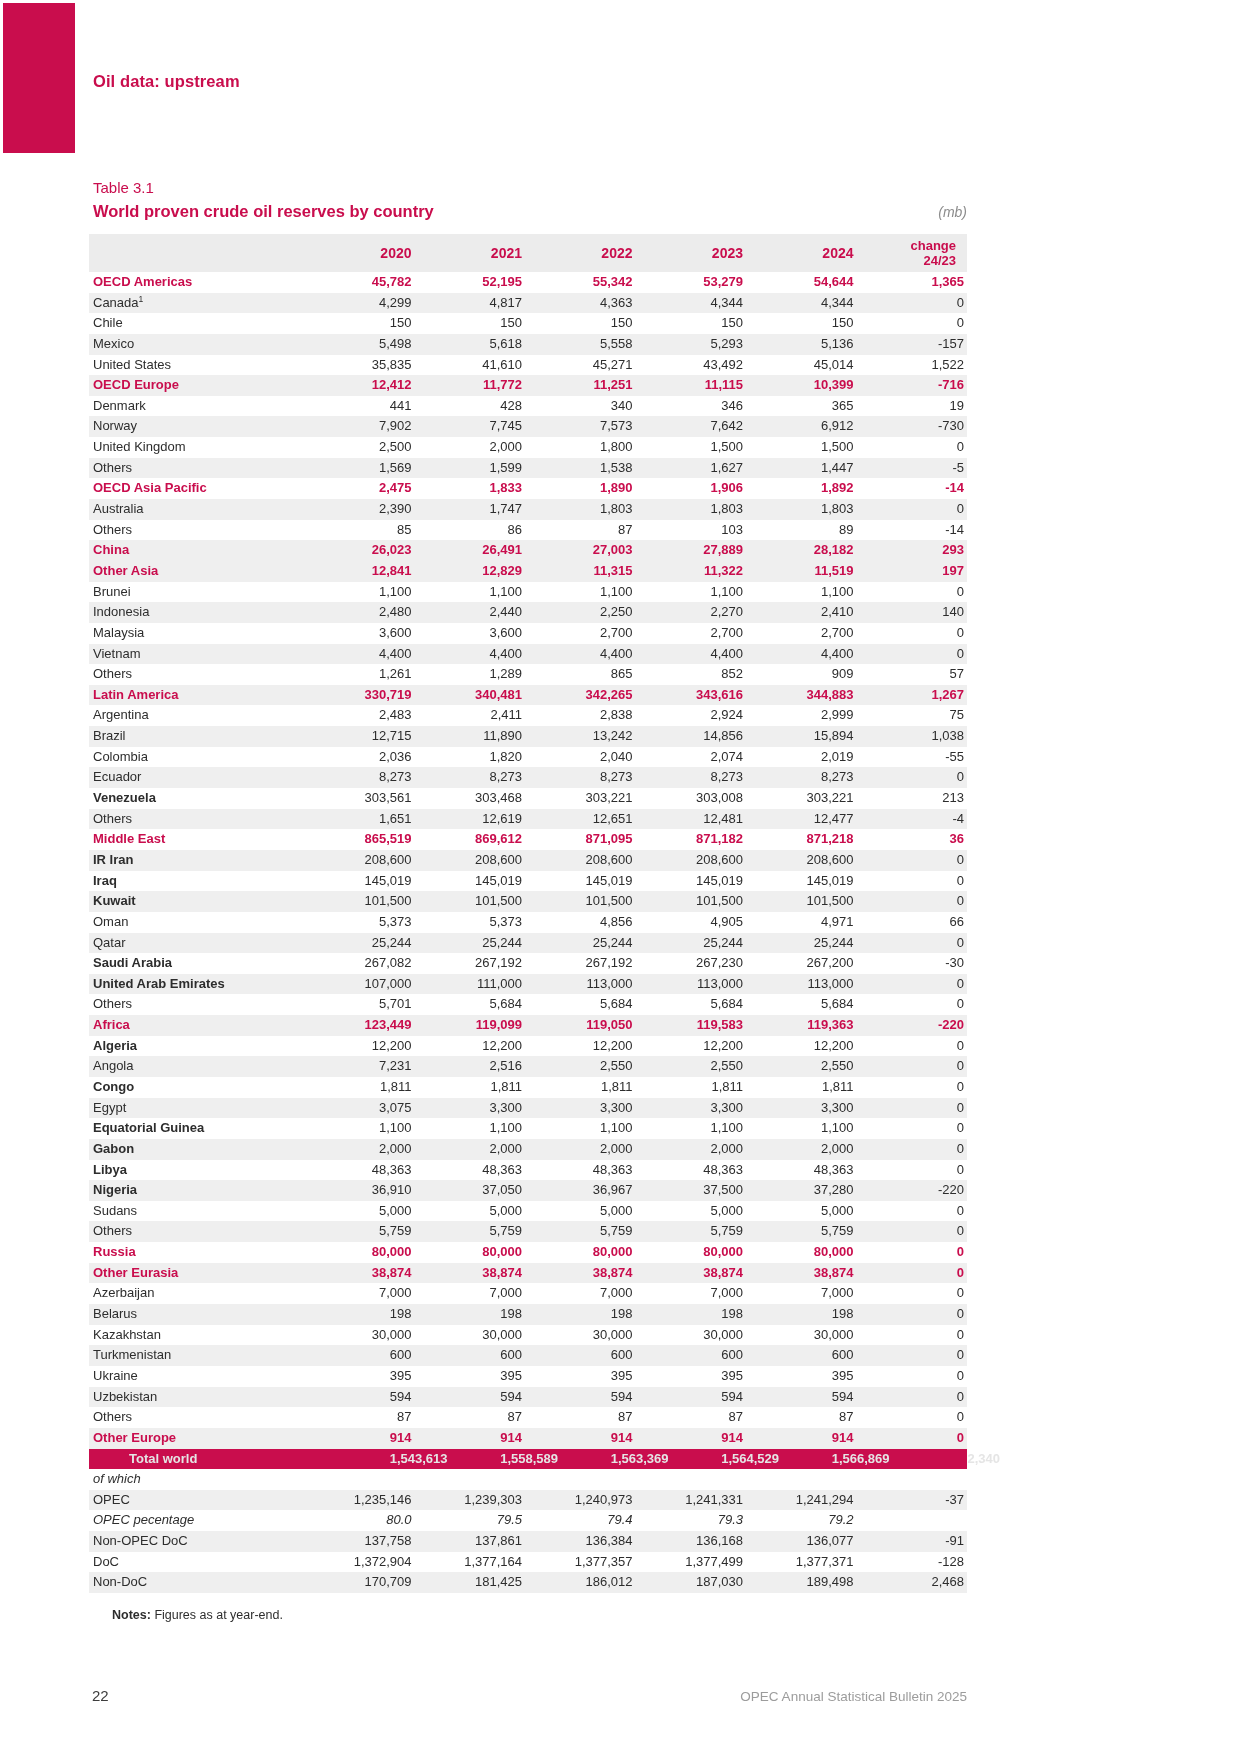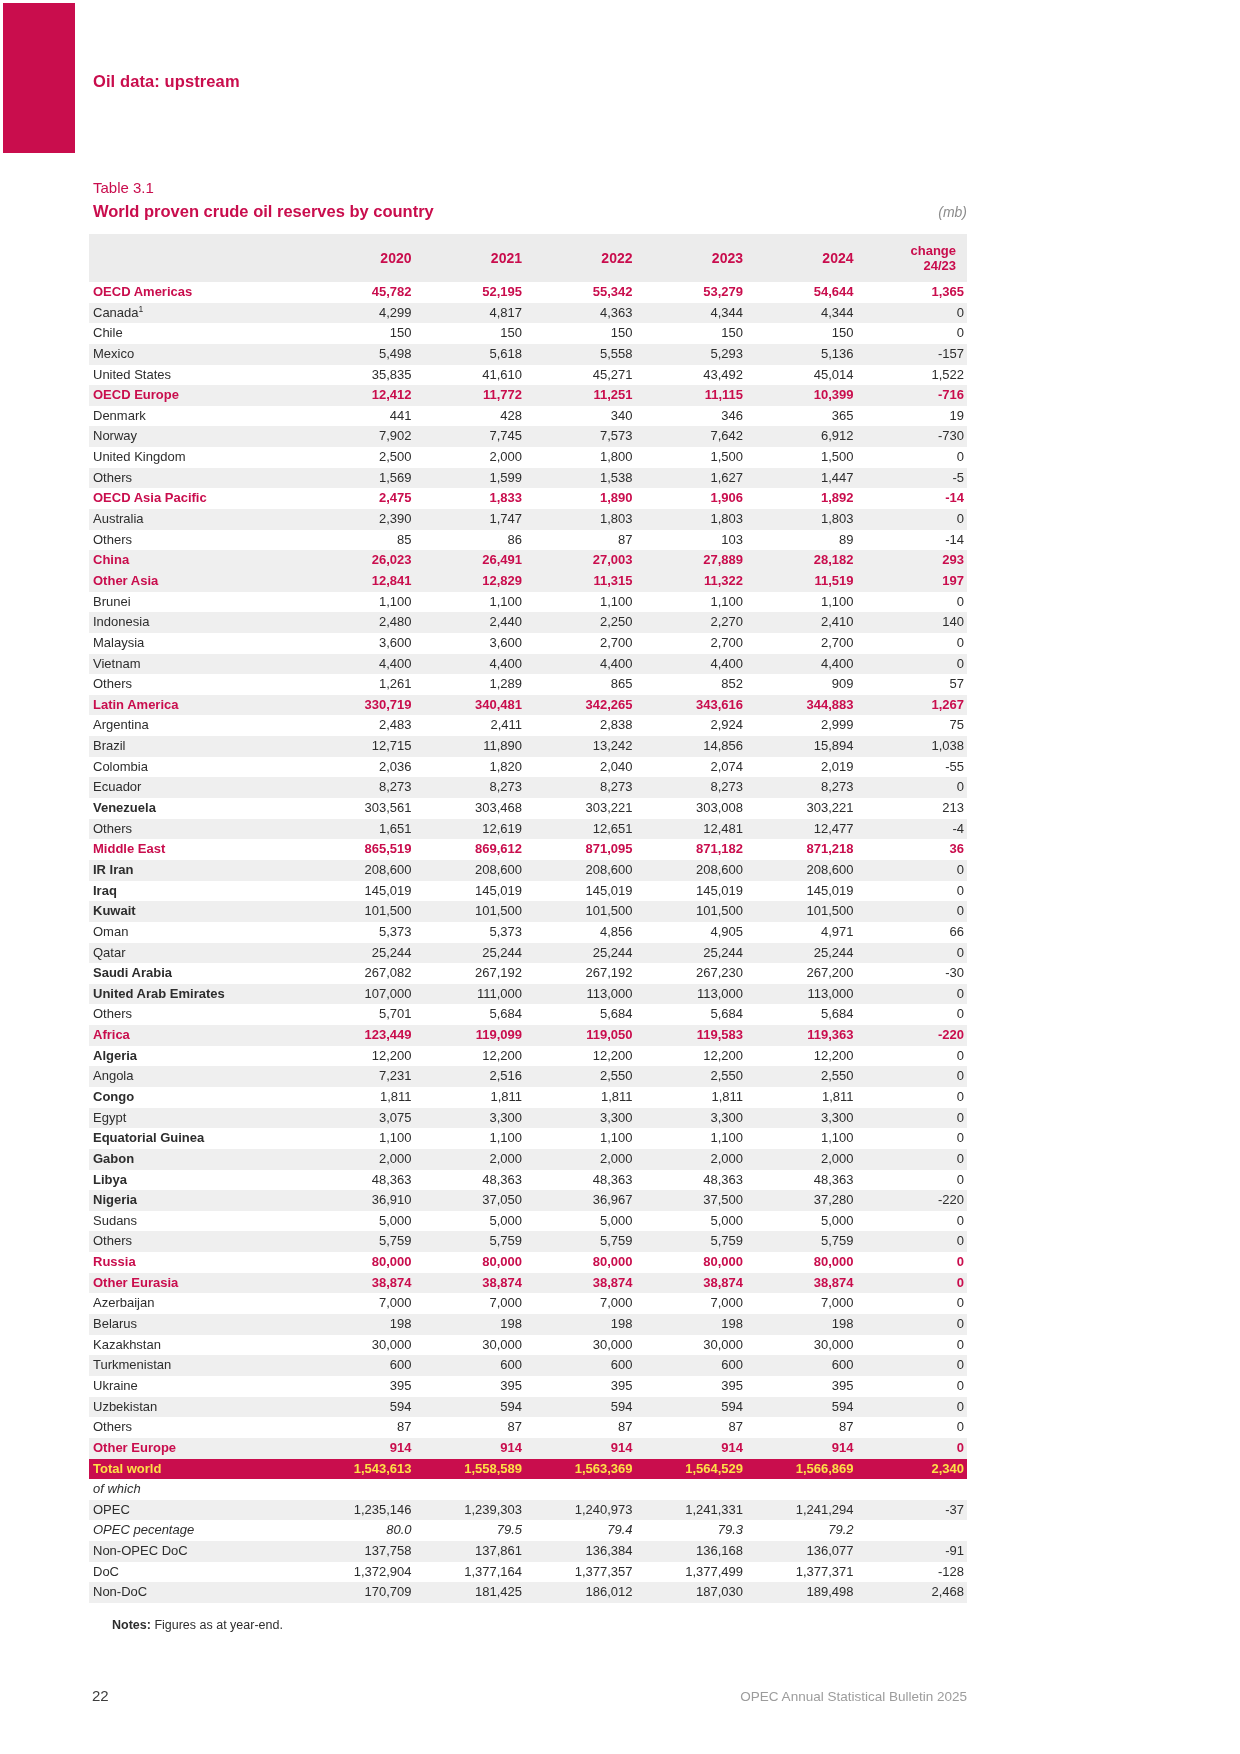--- a/index.html
+++ b/index.html
@@ -11,35 +11,35 @@
   #red-block{position:absolute;left:3px;top:3px;width:72px;height:150px;background:var(--accent);}
   #section-label{position:absolute;left:93px;top:72px;font-size:16.5px;font-weight:700;color:var(--accent);letter-spacing:.1px;}
   #page-content{position:absolute;left:89px;top:179px;width:878px;}
   #table-number{font-size:15px;color:var(--accent);padding-left:4px;}
   #title-row{display:flex;justify-content:space-between;align-items:baseline;margin-top:6px;padding-left:4px;}
   #table-title{font-size:16.5px;font-weight:700;color:var(--accent);}
   #unit{font-size:14px;font-style:italic;color:#8c8c8c;}
   #reserves-table{margin-top:13px;}
   .thead{
     display:grid;grid-template-columns:215px repeat(6,110.5px);
-    height:48px;background:#ececec;color:var(--accent);font-weight:700;
+    height:38px;background:#ececec;color:var(--accent);font-weight:700;
     align-items:center;font-size:14px;
   }
   .thead .num{font-size:14px;}
   .change-head{line-height:15px;font-size:13px;text-align:right;padding-right:11px;}
   .row{
     display:grid;grid-template-columns:215px repeat(6,110.5px);
     height:20.65px;line-height:20.65px;font-size:13px;align-items:center;
   }
   .row.shaded{background:#efefef;}
   .cell.label{padding-left:4px;white-space:nowrap;}
   .cell.num{text-align:right;padding-right:3px;white-space:nowrap;}
   .row.section{color:var(--accent);font-weight:700;}
   .row.member .label{font-weight:700;}
-  .row.total{background:var(--accent);color:#fde047;font-weight:700;}
+  .row.total{background:var(--accent);color:#e5e5e5;font-weight:700;padding-left:36px;}
   .row.groupnote{font-style:italic;}
   .row.pct{font-style:italic;}
   sup{font-size:8.5px;vertical-align:super;line-height:0;}
   #notes{margin-top:14px;font-size:12.5px;line-height:16.5px;padding-left:4px;color:#2d2d2d;}
   #notes .notes-label{font-weight:700;padding-left:19px;}
   #page-footer{
     position:absolute;left:89px;top:1687px;width:878px;
     display:flex;justify-content:space-between;align-items:baseline;gap:14px;
   }
   #page-number{font-size:15px;color:#3d3d3d;padding-left:3px;}

